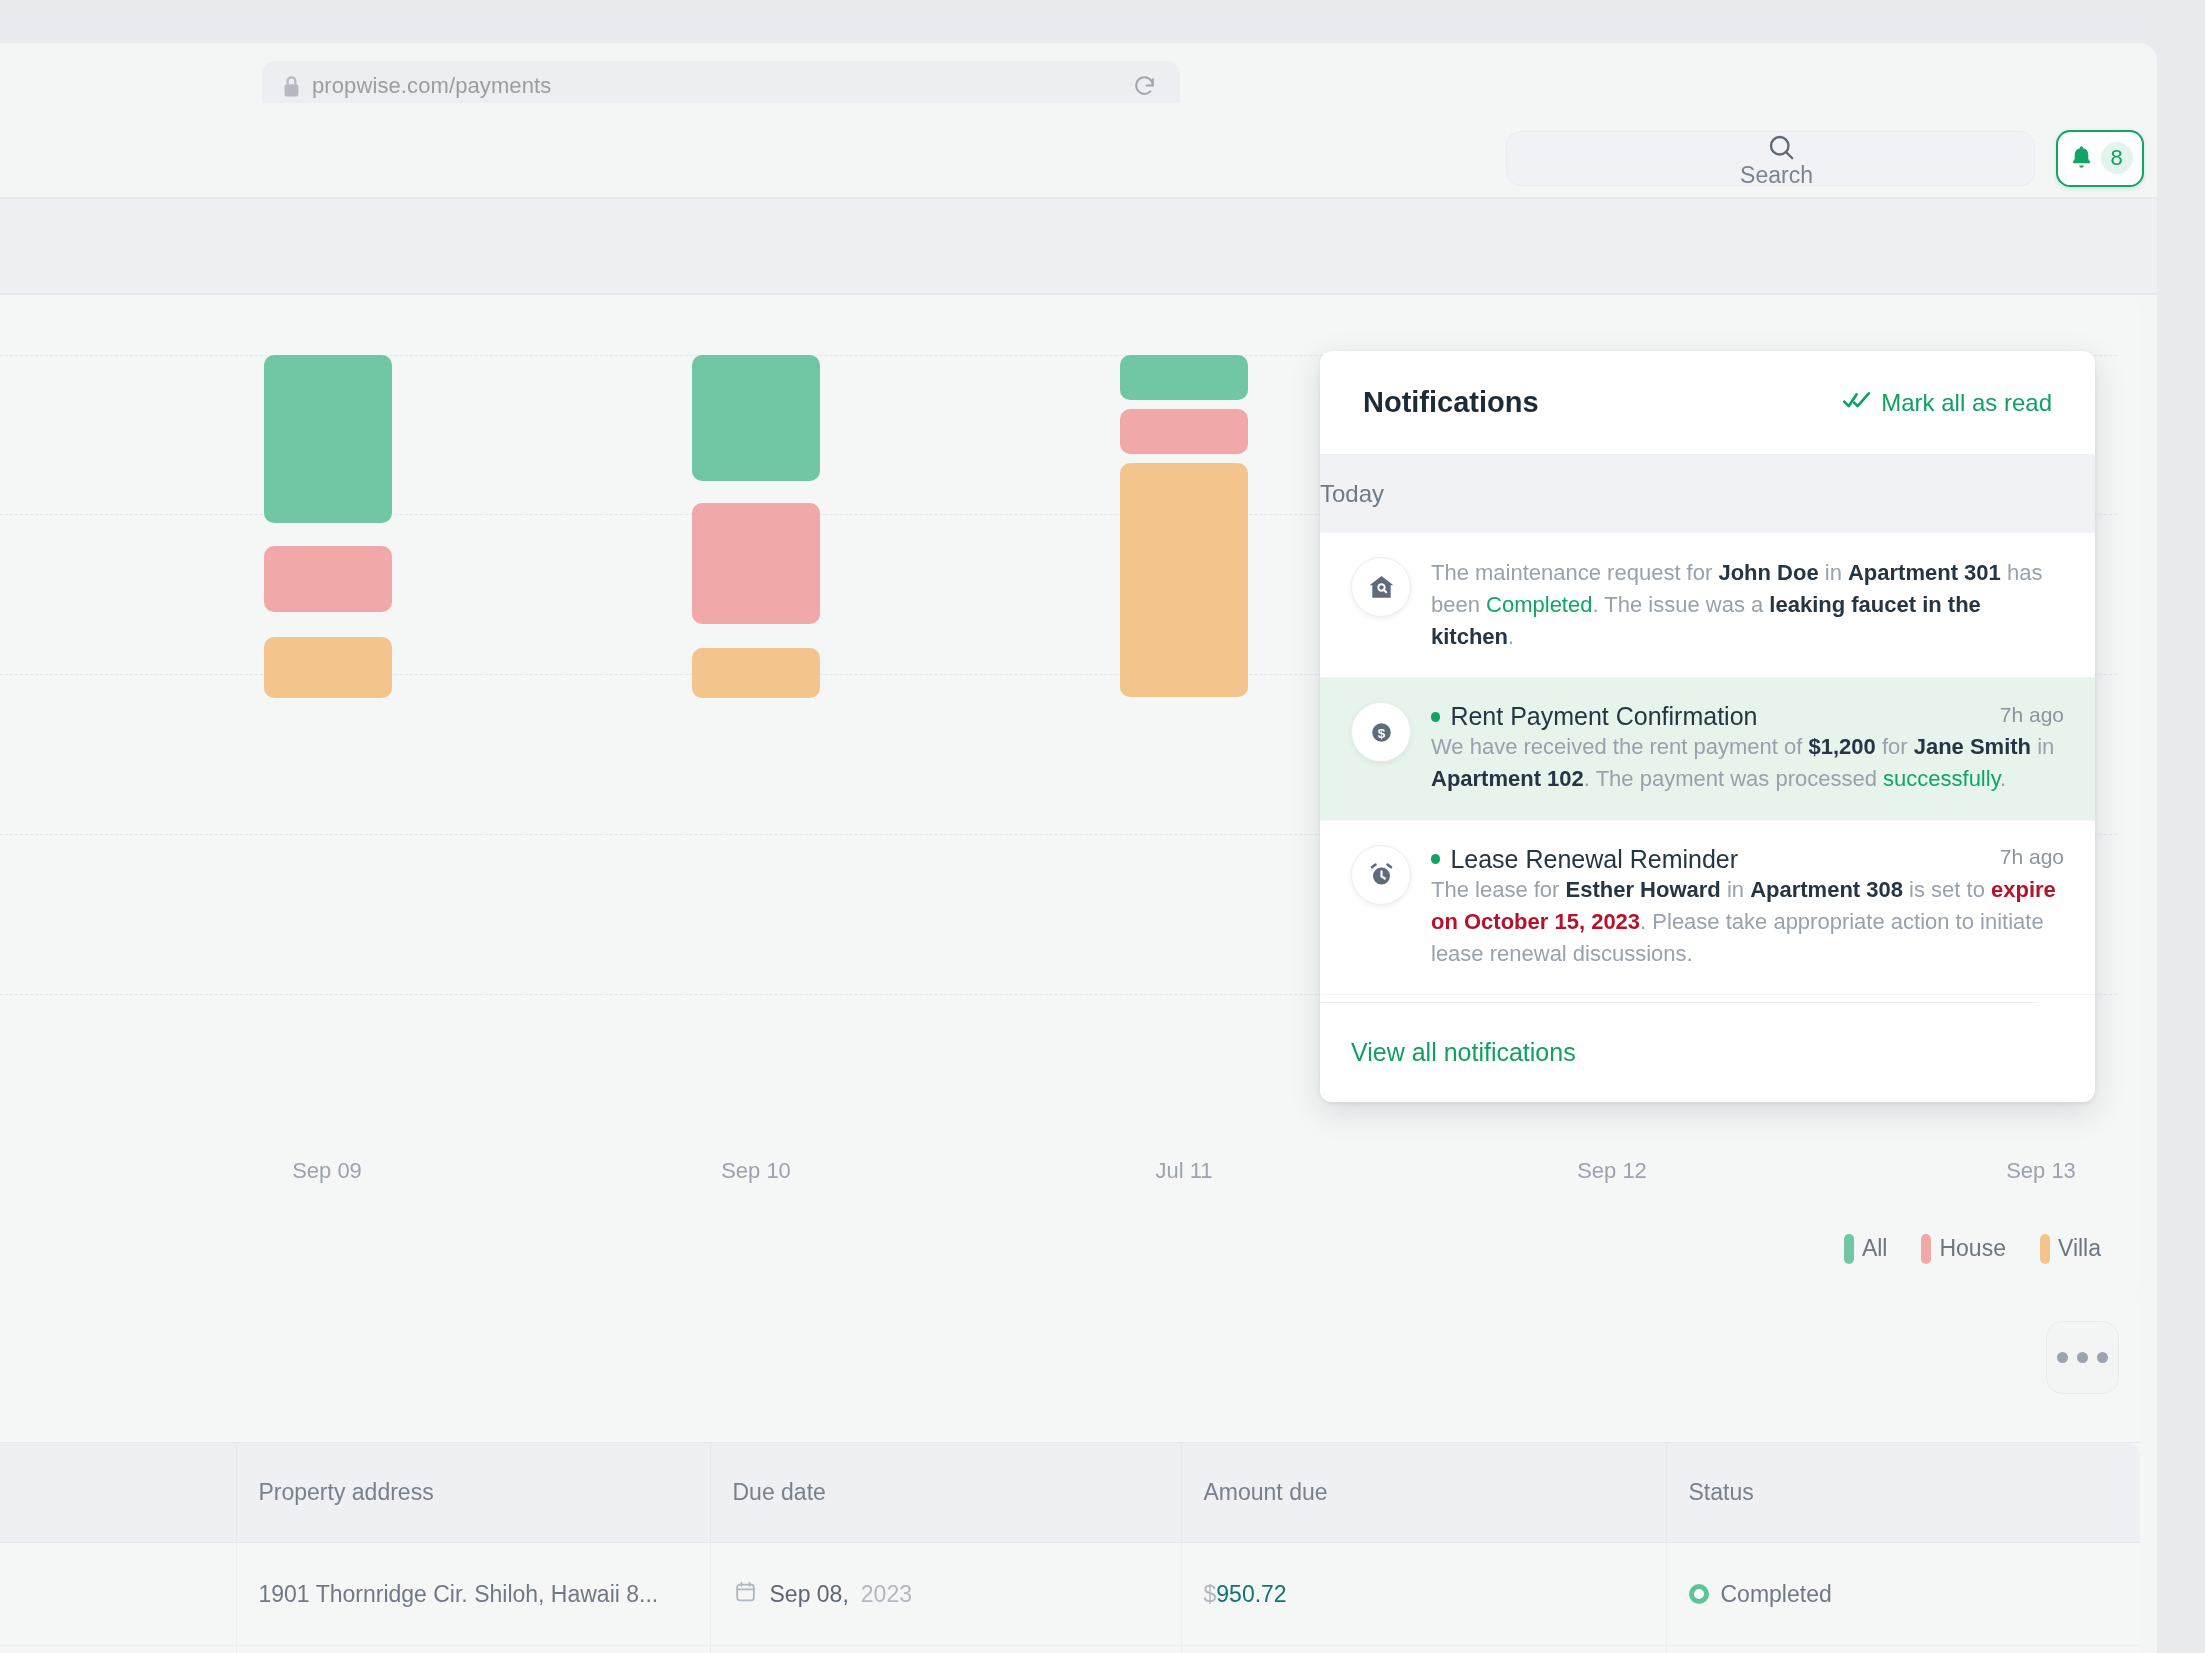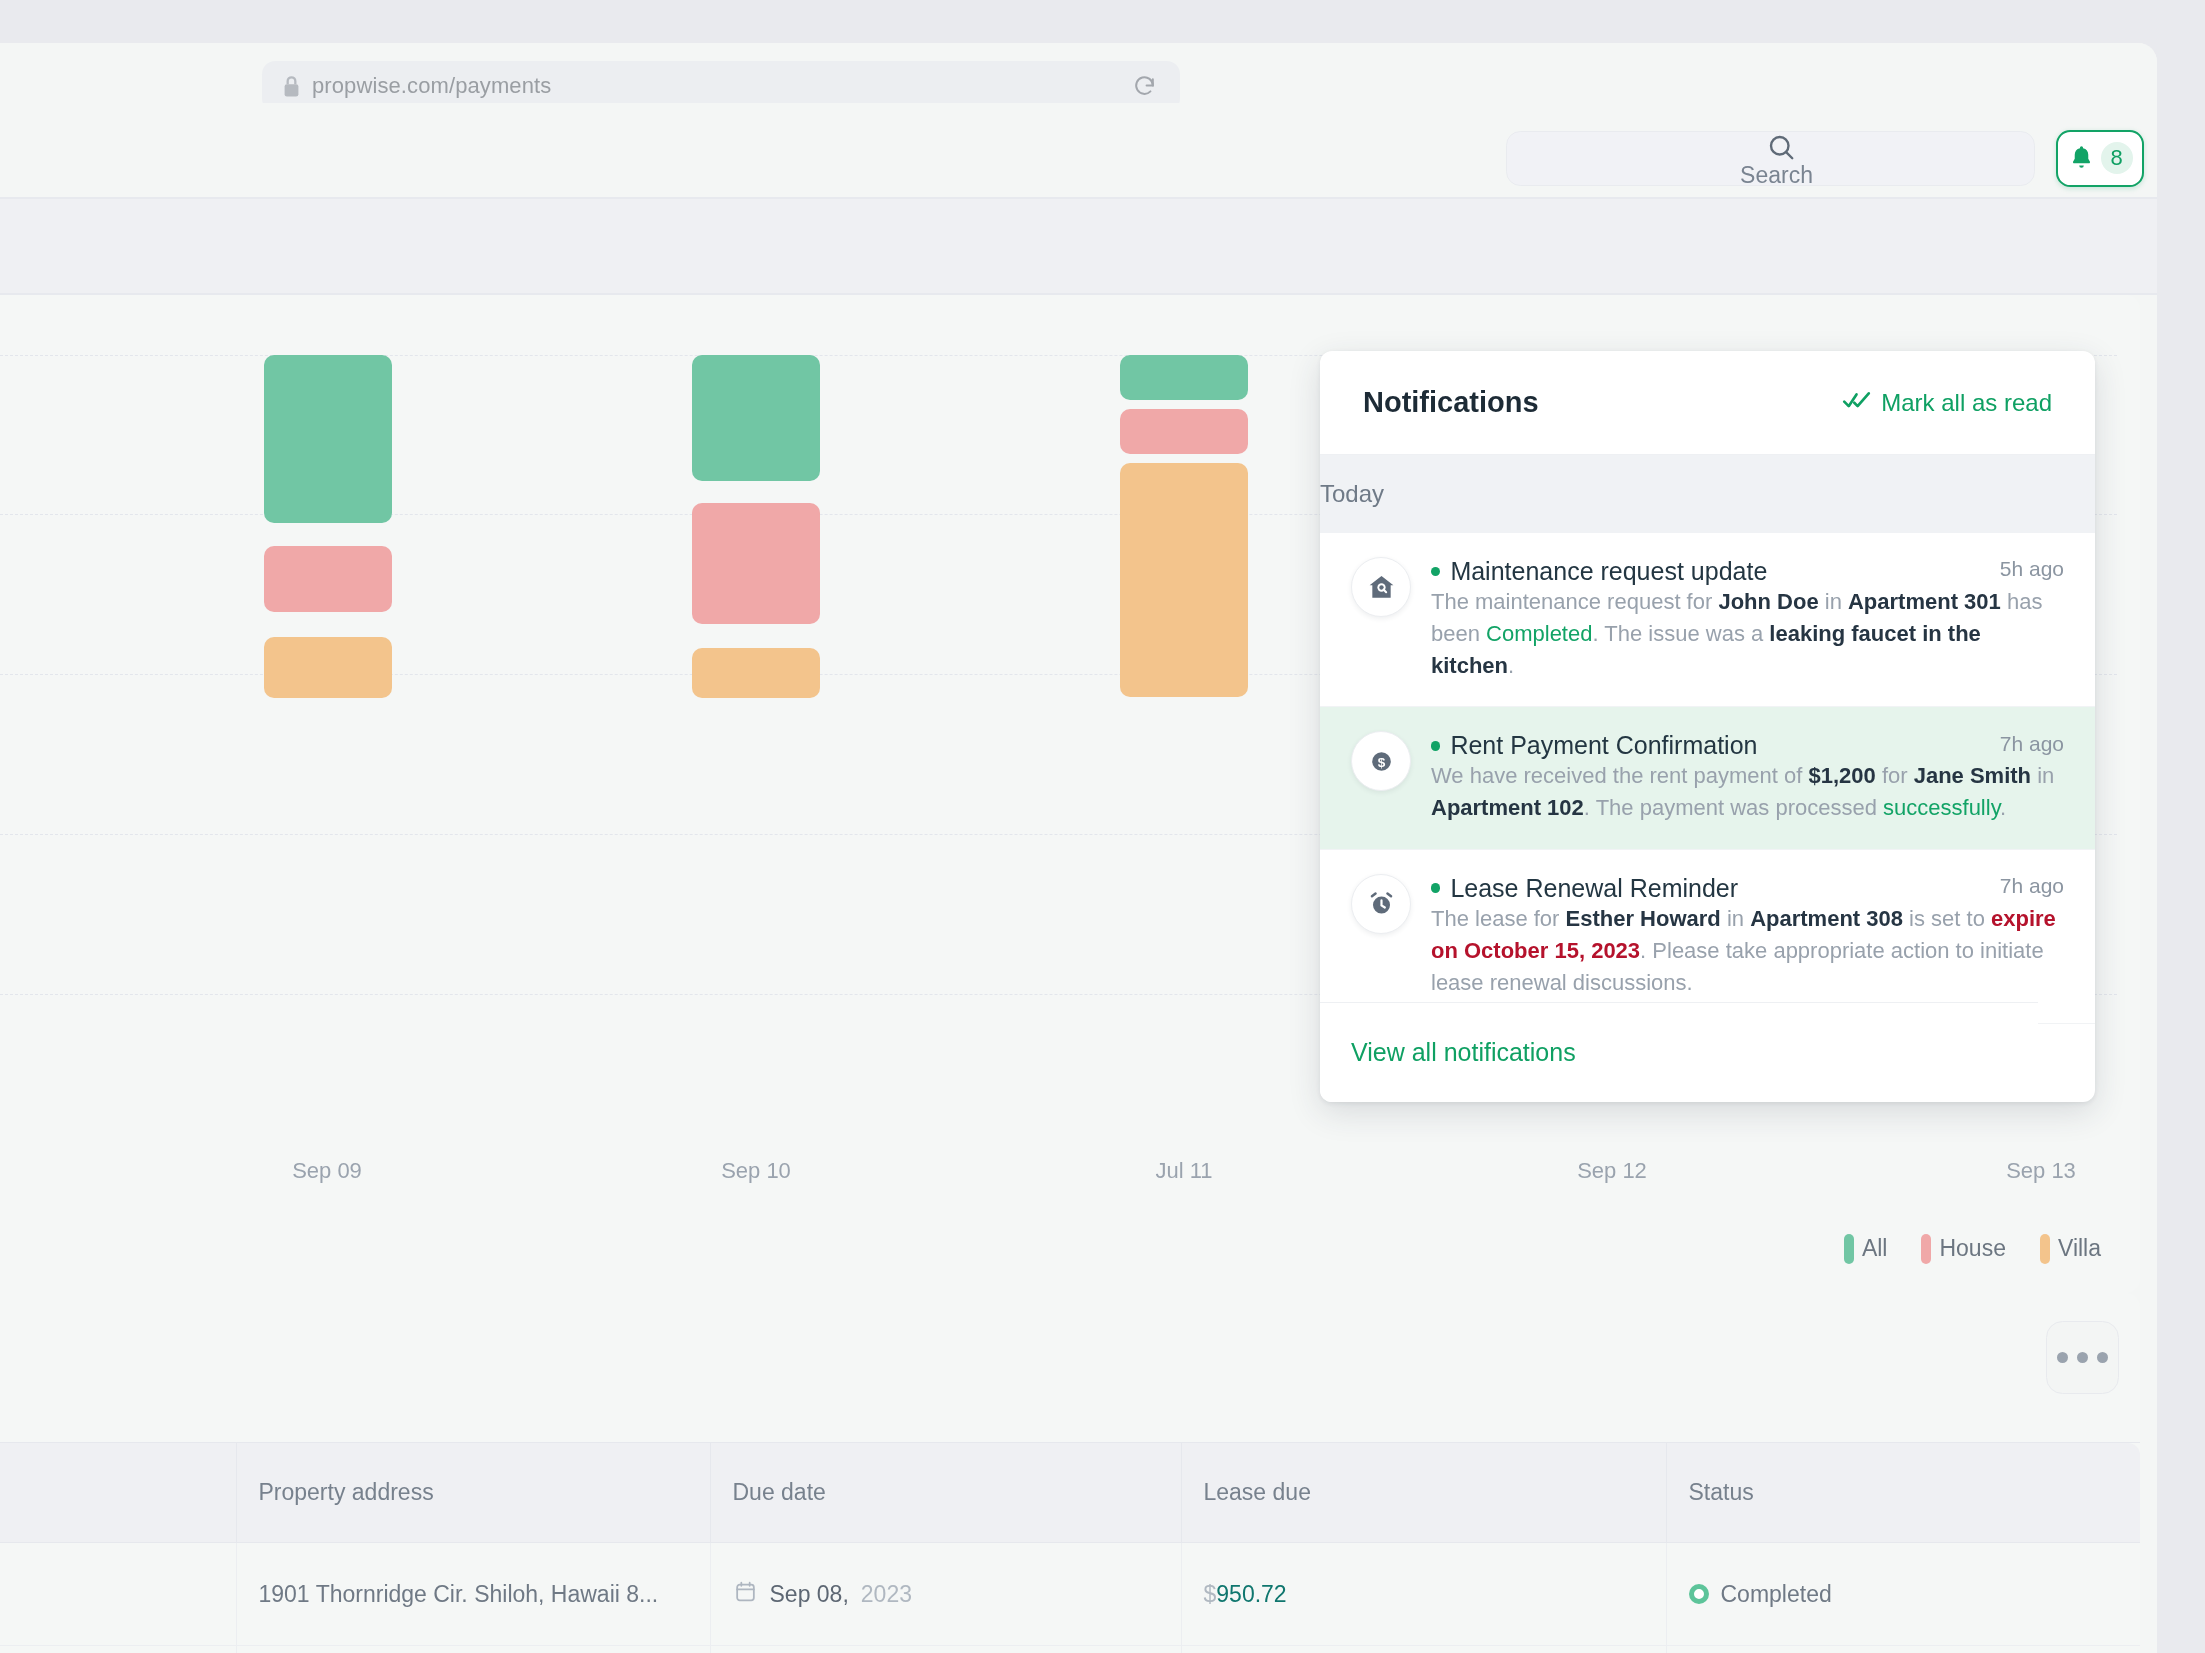--- a/index.html
+++ b/index.html
@@ -403,21 +403,21 @@
             <col class="c-addr">
             <col class="c-date">
             <col class="c-amt">
             <col class="c-status">
         </colgroup>
         <thead>
           <tr>
             <th class="spacer"></th>
             <th>Property address</th>
             <th>Due date</th>
-            <th>Lease due</th>
+            <th>Amount due</th>
             <th class="last">Status</th>
           </tr>
         </thead>
         <tbody>
           <tr>
             <td></td>
             <td>1901 Thornridge Cir. Shiloh, Hawaii 8...</td>
             <td>
               <span class="cell-inline">
                 <span>
@@ -480,27 +480,20 @@
       <div class="notif-item">
         <span class="notif-avatar">
           <svg width="31" height="31" viewBox="0 0 24 24" fill="#5f6b7a">
             <path d="M12 3 2.8 10.3h2.1V20h14.2v-9.7h2.1L12 3z"></path>
             <circle cx="12" cy="12" r="3.2" fill="#ffffff"></circle>
             <circle cx="12" cy="12" r="1.7" fill="#5f6b7a"></circle>
             <path d="M13.6 13.6 15.6 15.6" stroke="#ffffff" stroke-width="1.6" stroke-linecap="round"></path>
           </svg>
         </span>
         <span class="notif-body">
-          <span class="notif-row1">
-            <span class="notif-title-wrap">
-              <span class="unread-dot"></span>
-              <span class="notif-title">Maintenance request update</span>
-            </span>
-            <span class="notif-time">5h ago</span>
-          </span>
           <span class="notif-text"><span>The maintenance request for </span><b>John Doe</b><span> in </span><b>Apartment 301</b><span> has been </span><span class="ok">Completed</span><span>. The issue was a </span><b>leaking faucet in the kitchen</b><span>.</span></span>
         </span>
       </div>
 
       <div class="notif-item highlight">
         <span class="notif-avatar">
           <svg width="31" height="31" viewBox="0 0 24 24">
             <circle cx="12" cy="12" r="7.2" fill="#5f6b7a"></circle>
             <text x="12" y="16.4" text-anchor="middle" font-family="Liberation Sans, sans-serif" font-size="10.5" font-weight="700" fill="#ffffff">$</text>
           </svg>

